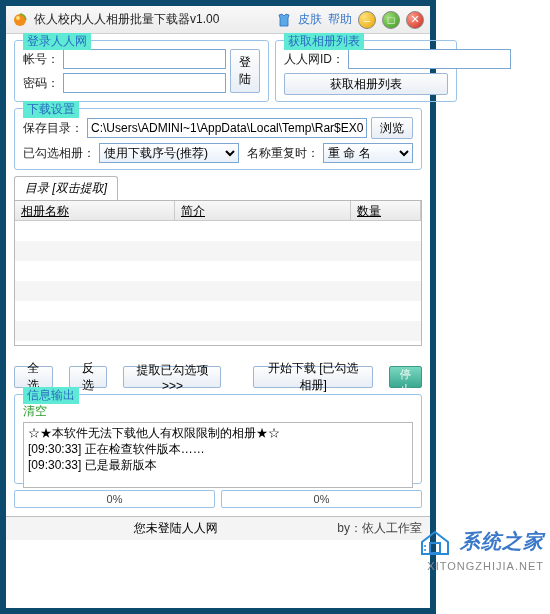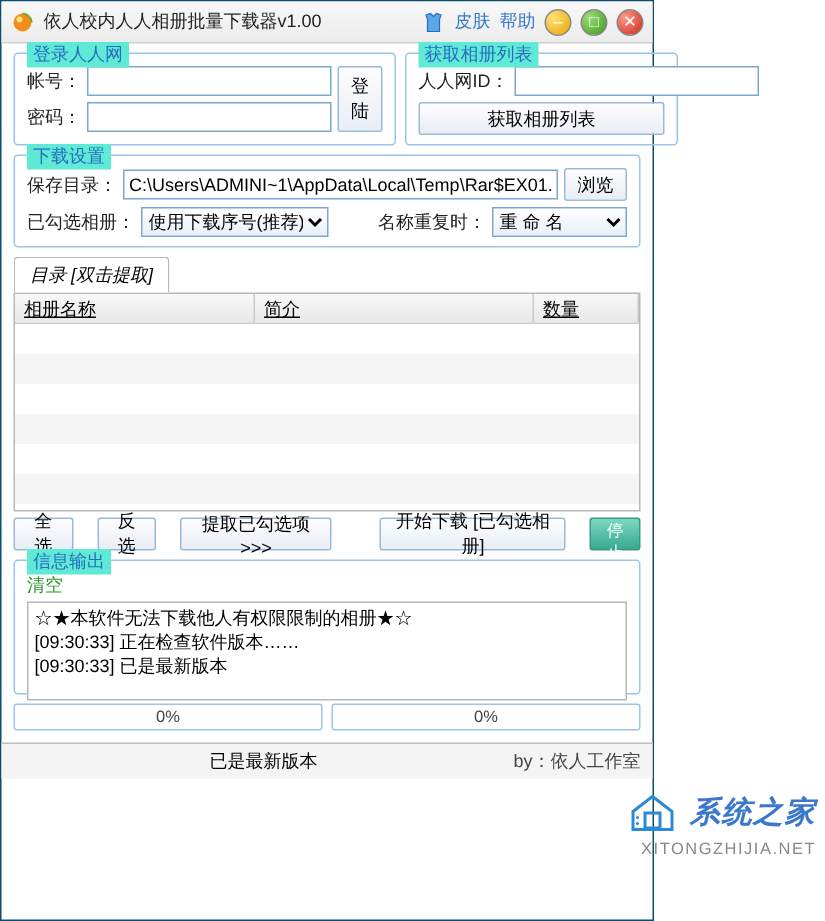--- a/index.html
+++ b/index.html
@@ -1,18 +1,18 @@
 <!DOCTYPE html>
 <html><head>
 <meta charset="utf-8">
 <style>
 * { box-sizing: border-box; margin: 0; padding: 0; font-family: "Microsoft YaHei", "SimSun", Arial, sans-serif; }
 body { background: #fff; width: 550px; height: 614px; position: relative; }
 
-.window { width: 436px; height: 614px; background: #fff; border: 1px solid #0c4a6e; position: absolute; left: 0; top: 0; }
+.window { width: 436px; height: 614px; background: #fff; border: 6px solid #0c4a6e; position: absolute; left: 0; top: 0; }
 
 .titlebar { height: 28px; background: linear-gradient(#f8f8f8,#ececec); display: flex; align-items: center; padding: 0 6px; border-bottom: 1px solid #d0d0d0; }
 .titlebar .app-icon { width: 16px; height: 16px; margin-right: 6px; display: inline-flex; align-items: center; justify-content: center; }
 .titlebar .title { font-size: 12px; color: #222; flex: 1; }
 .titlebar .tbtn { display: inline-flex; align-items: center; justify-content: center; margin-left: 4px; font-size: 12px; cursor: pointer; }
 .titlebar .skin-text, .titlebar .help-text { color: #3a78c9; margin-left: 6px; }
 .winctrl { width: 18px; height: 18px; border-radius: 9px; margin-left: 6px; border: 1px solid #888; display: inline-flex; align-items: center; justify-content: center; font-size: 11px; color: #fff; }
 .minbtn { background: radial-gradient(circle at 30% 30%, #ffe07a, #e8a600); }
 .maxbtn { background: radial-gradient(circle at 30% 30%, #9fdc7a, #3a9a1a); }
 .closebtn { background: radial-gradient(circle at 30% 30%, #ff9a8a, #c92a1a); }
@@ -36,21 +36,21 @@
 
 .tabs { display: flex; margin-top: 4px; }
 .tab { border: 1px solid #b8b8b8; border-bottom: none; background: linear-gradient(#fdfdfd,#eaeaea); font-size: 12px; padding: 3px 10px; margin-right: 2px; cursor: pointer; border-radius: 3px 3px 0 0; font-style: italic; }
 .tab.active { background: #fff; position: relative; z-index: 2; }
 
 .listview { border: 1px solid #b8b8b8; height: 146px; background: #fff; overflow: hidden; }
 .lv-header { display: flex; background: linear-gradient(#f8f8f8,#e8e8e8); border-bottom: 1px solid #cacaca; height: 20px; }
 .lv-header .col { font-size: 12px; padding: 2px 6px; border-right: 1px solid #cacaca; text-decoration: underline; }
 .lv-body { height: 124px; background: repeating-linear-gradient(#fff 0 20px, #f5f5f5 20px 40px); }
 
-.action-row { display: flex; align-items: center; margin: 4px 0 6px; gap: 16px; }
+.action-row { display: flex; align-items: center; margin: 20px 0 6px; gap: 16px; }
 .spacer { flex: 1; }
 .stopbtn { height: 22px; border: 1px solid #3a9a8a; background: linear-gradient(#7ad8c0,#3aa890); color: #fff; border-radius: 2px; font-size: 11px; padding: 0 6px; cursor: pointer; }
 
 .log-box { height: 90px; }
 .log-head { display: flex; justify-content: flex-start; margin-bottom: 2px; }
 .log-clear { color: #2a9a2a; font-size: 12px; cursor: pointer; }
 .log-area { border: 1px solid #b8b8b8; background: #fff; height: 66px; overflow-y: scroll; font-size: 12px; padding: 2px 4px; line-height: 16px; }
 
 .progress-row { display: flex; gap: 6px; margin: 4px 0; }
 .progress { flex: 1; height: 18px; border: 1px solid #9cc4e8; background: #fff; position: relative; border-radius: 2px; }
@@ -125,21 +125,21 @@
 
     <div class="fieldset">
       <span class="legend">下载设置</span>
       <div class="row">
         <span class="lbl">保存目录：</span>
         <input type="text" style="flex: 1 1 0%;" value="C:\Users\ADMINI~1\AppData\Local\Temp\Rar$EX01.17">
         <button class="btn" style="margin-left:4px">浏览</button>
       </div>
       <div class="row">
         <span class="lbl">已勾选相册：</span>
-        <select style="width:125px">
+        <select style="width:140px">
           <option>使用下载序号(推荐)</option>
         </select>
         <span class="spacer"></span>
         <span class="lbl">名称重复时：</span>
         <select style="width:90px">
           <option>重 命 名</option>
         </select>
       </div>
     </div>
 
@@ -182,21 +182,21 @@
         <span class="pct">0%</span>
       </div>
       <div class="progress">
         <span class="pct">0%</span>
       </div>
     </div>
 
   </div>
 
   <div class="statusbar">
-    <span class="sl">已是最新版本</span>
+    <span class="sl">您未登陆人人网</span>
     <span class="sr">by：依人工作室</span>
   </div>
 
 </div>
 
 <div class="watermark">
   <div>
     <span class="wm-icon">
       <svg width="34" height="28" viewBox="0 0 34 28">
         <path d="M4 14 L17 4 L30 14 L30 26 L4 26 Z" fill="none" stroke="#2a8ad8" stroke-width="2"></path>

